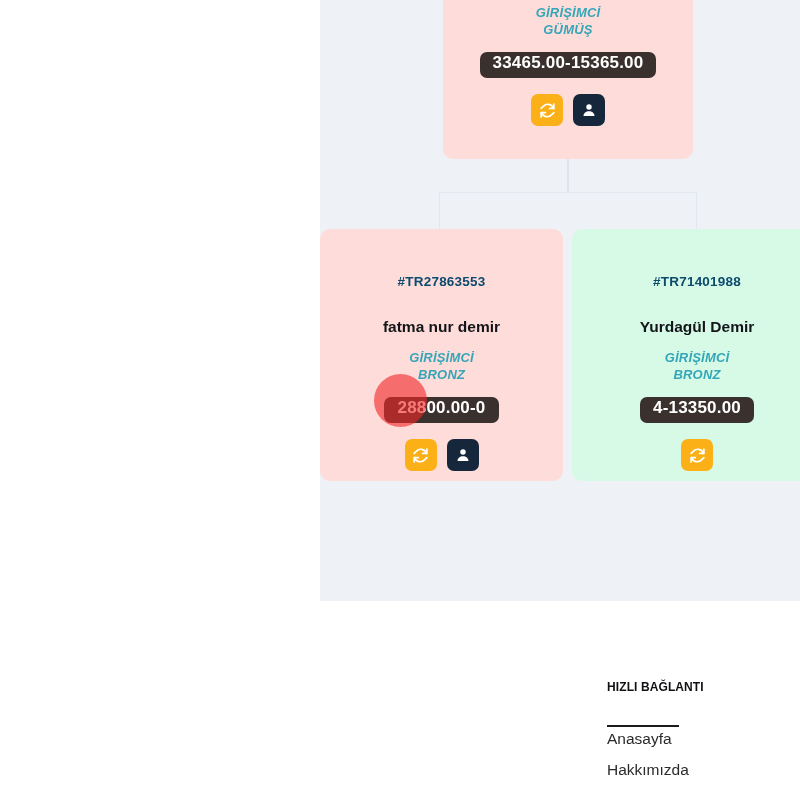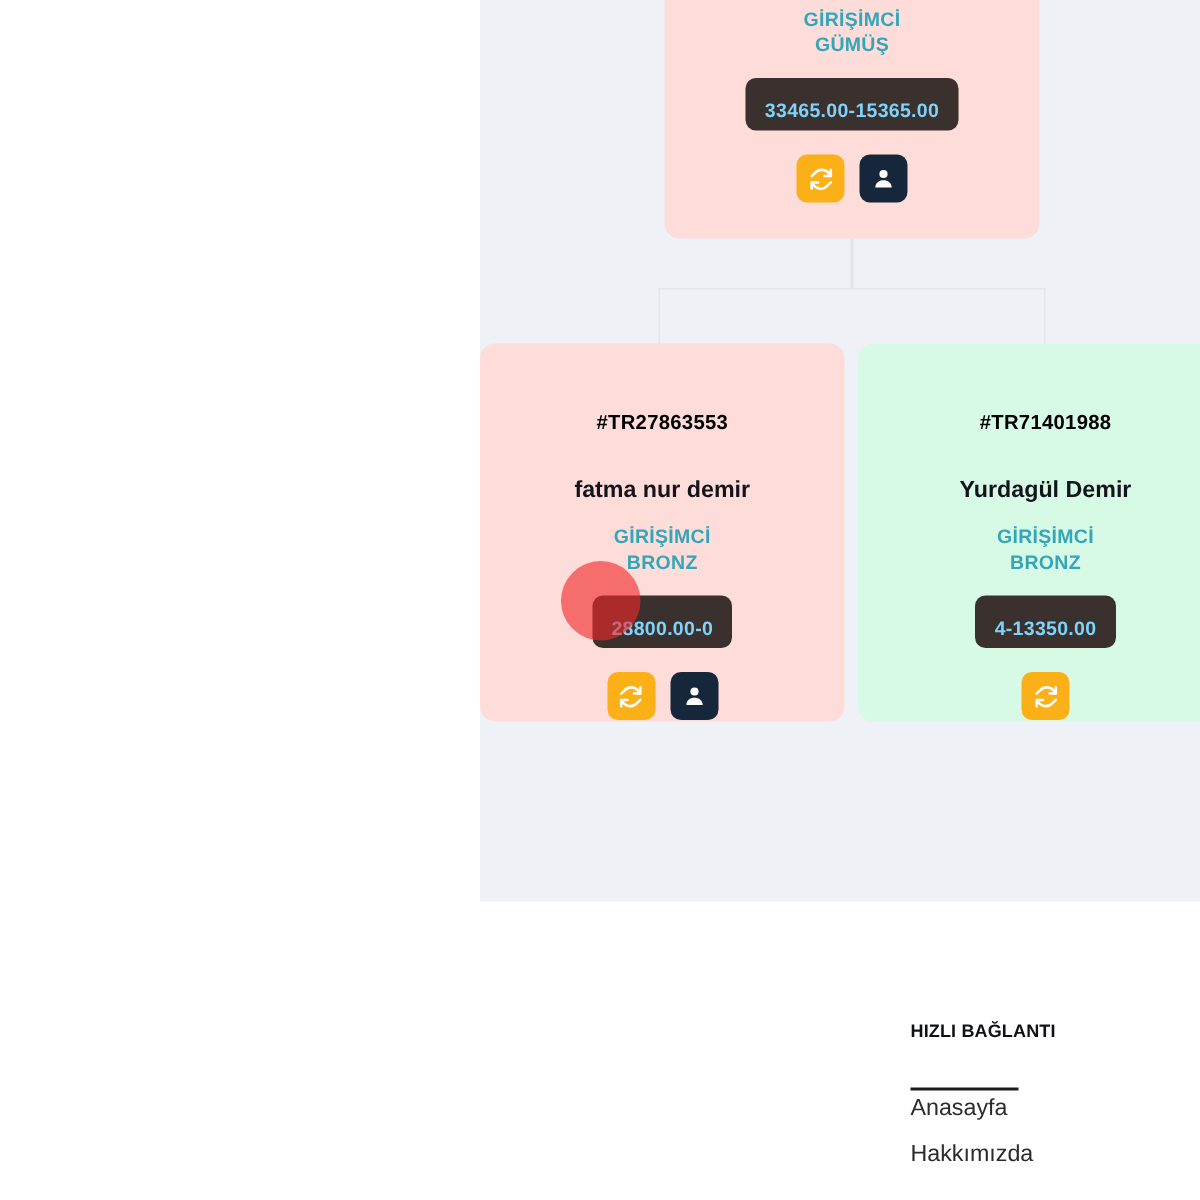--- a/index.html
+++ b/index.html
@@ -49,48 +49,49 @@
     text-align: center;
     padding: 0;
     overflow: hidden;
   }
   .member-card.pink  { background: #fddcd9; }
   .member-card.green { background: #d6fae6; }
 
   .card-id {
     font-size: 13.5px;
     font-weight: 700;
-    color: #000000;
+    color: #0c4a6e;
     letter-spacing: .2px;
     line-height: 1;
   }
   .card-name {
     font-size: 15.5px;
     font-weight: 700;
     color: #14151a;
     line-height: 1;
     white-space: nowrap;
   }
   .card-role, .card-rank {
     font-size: 13px;
     font-weight: 700;
     color: #34a6b8;
     line-height: 1;
     letter-spacing: .2px;
+    font-style: italic;
   }
 
   .card-badge {
     display: inline-block;
     background: #3a302d;
-    color: #7dd3fc;
-    font-size: 13px;
+    color: #ffffff;
+    font-size: 17px;
     font-weight: 700;
     letter-spacing: .2px;
     border-radius: 7px;
-    padding: 15px 13px 7px 13px;
+    padding: 2px 13px 7px 13px;
     line-height: 1;
     white-space: nowrap;
   }
 
   .card-actions {
     display: flex;
     justify-content: center;
     gap: 10px;
   }
 

